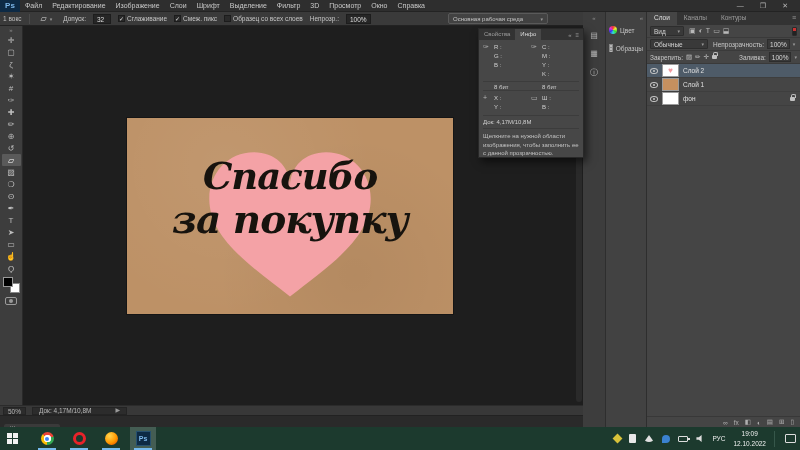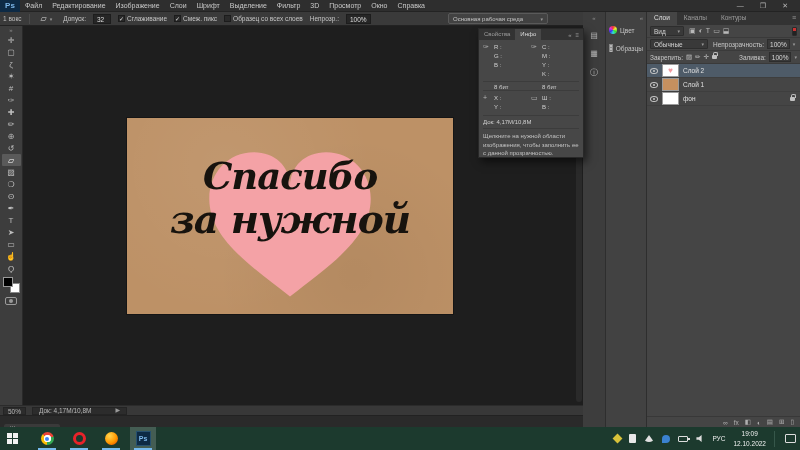--- a/index.html
+++ b/index.html
@@ -253,21 +253,21 @@
     </div>
 </div>
 
 <div class="canvas">
   <div class="card">
     <svg class="heart-svg" width="176" height="158" viewBox="0 0 100 92">
       <path d="M50 26 C50 14 41 6 29 6 C14 6 3 18 3 33 C3 56 27 72 50 90 C73 72 97 56 97 33 C97 18 86 6 71 6 C59 6 50 14 50 26 Z" fill="#f4a2a6"></path>
     </svg>
     <div class="card-text">
       <div class="card-line1">Спасибо</div>
-      <div class="card-line2">за нужной</div>
+      <div class="card-line2">за покупку</div>
     </div>
   </div>
   <div class="v-scroll">
       <div class="v-thumb"></div>
     </div>
 </div>
 
 <div class="statusbar">
   <span class="status-zoom">50%</span>
   <span class="status-doc">

